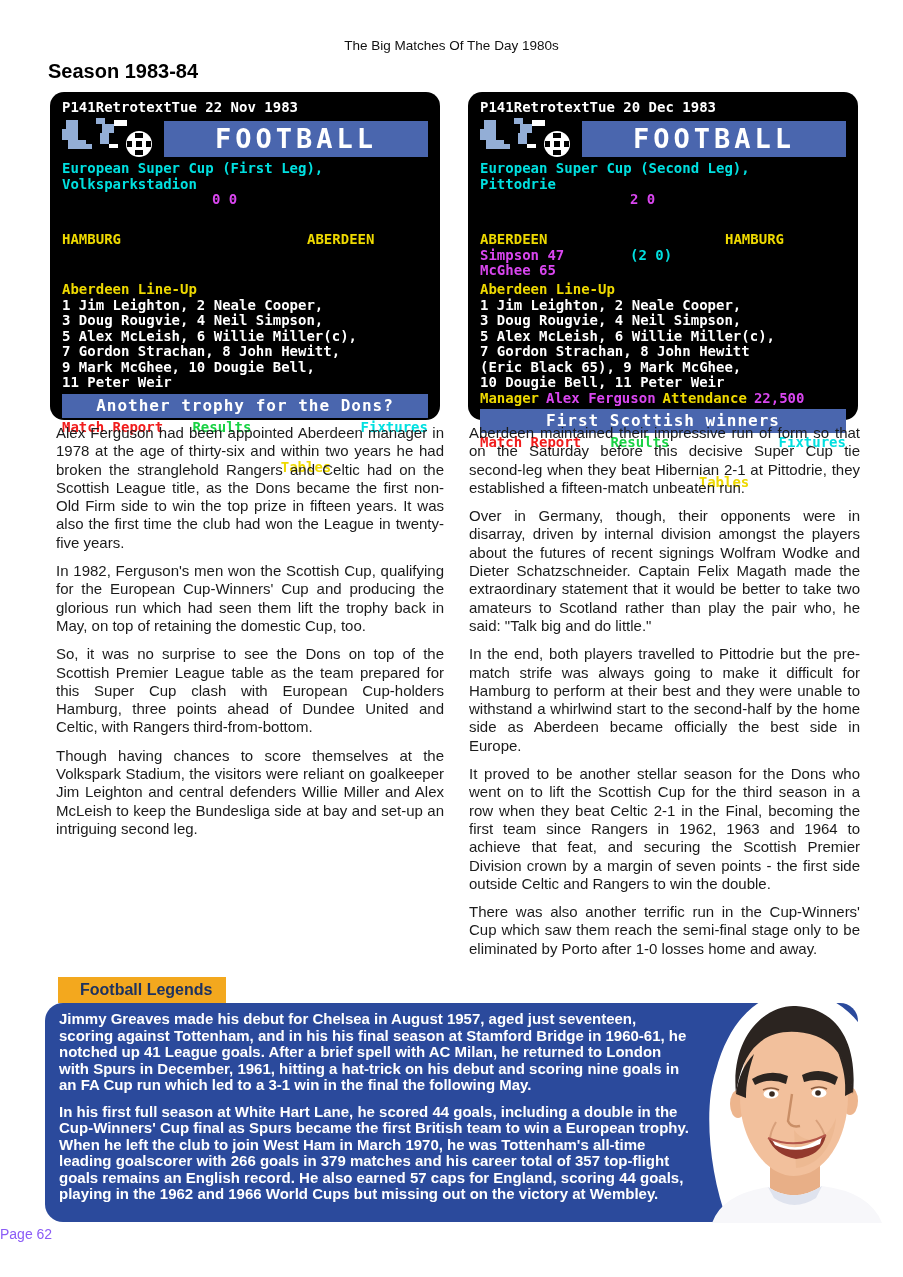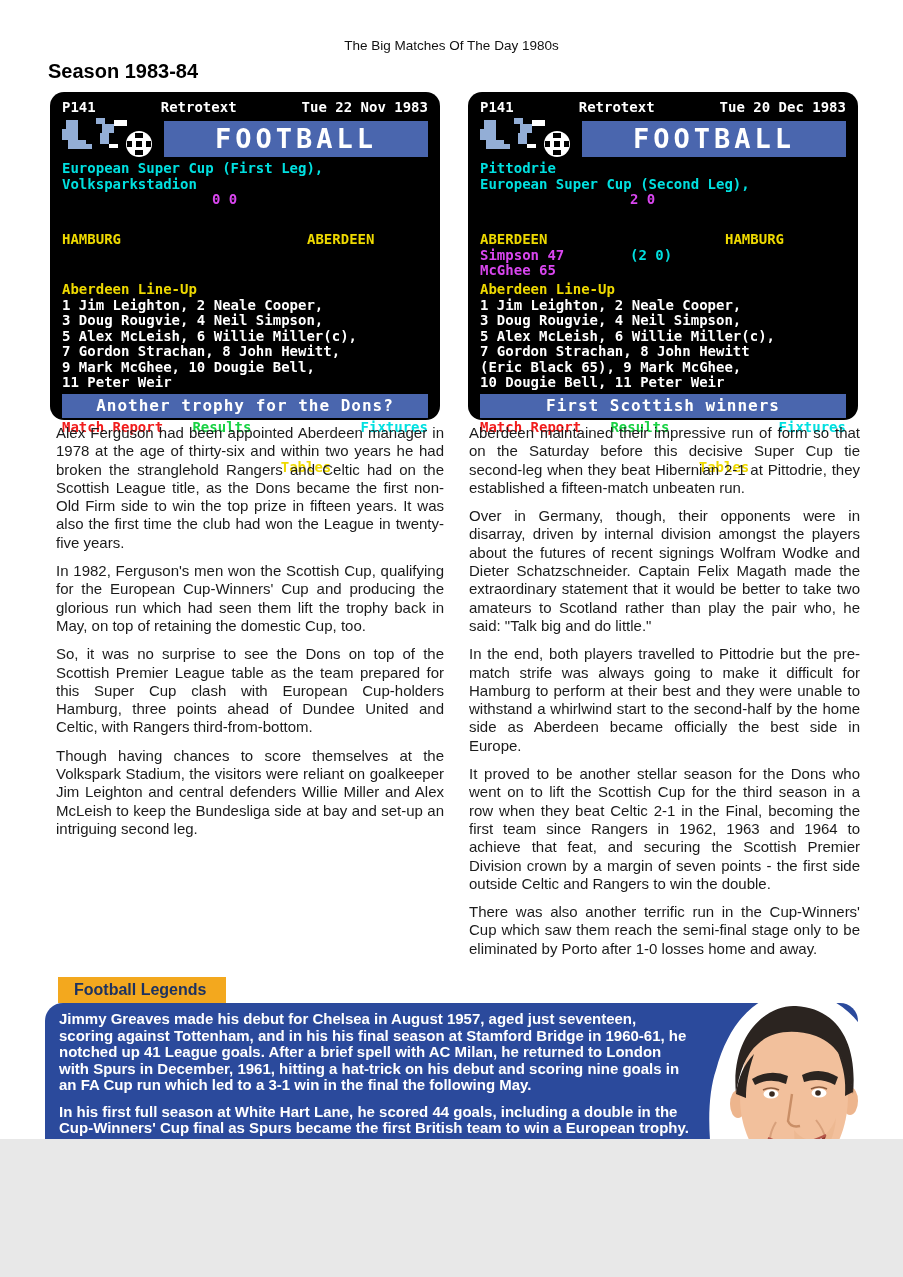--- a/index.html
+++ b/index.html
@@ -1,33 +1,33 @@
 <!DOCTYPE html>
 <html><head>
 <meta charset="utf-8">
 <style>
   html,body{margin:0;padding:0;background:#e8e8e8;}
-  #page{position:relative;width:903px;height:1139px;background:#ffffff;margin:0 auto;
+  #page{position:relative;width:903px;height:1277px;background:#ffffff;margin:0 auto;
         font-family:"Liberation Sans",sans-serif;color:#1b1b1b;overflow:hidden;}
 
   
   .doc-header{position:absolute;top:38px;left:0;width:100%;text-align:center;
               font-size:13.5px;color:#111;}
   .season-title{position:absolute;top:60px;left:48px;font-size:20px;font-weight:bold;color:#000;}
 
   
   .tt-panel{position:absolute;top:92px;width:390px;height:328px;background:#000;
             border-radius:14px;padding:8px 12px;box-sizing:border-box;
             display:flex;flex-direction:column;
             font-family:"DejaVu Sans Mono","Liberation Mono",monospace;
             font-weight:bold;font-size:14px;line-height:15.5px;color:#fff;}
   .tt-left{left:50px;}
   .tt-right{left:468px;}
   .tt-row{flex:0 0 auto;white-space:nowrap;}
-  .tt-hdr{display:flex;justify-content:space-between;height:16px;}
+  .tt-hdr{display:flex;height:16px;}
   .tt-logorow{display:flex;align-items:center;height:42px;margin:2px 0 1px 0;}
   .tt-boot{flex:0 0 auto;width:100px;height:42px;}
   .tt-fbar{flex:1;height:36px;margin-left:2px;background:#4a66ae;display:flex;
            align-items:center;justify-content:center;}
   .tt-fbar span{font-size:27px;letter-spacing:4px;color:#fff;}
   .cyan{color:#00e0e0;}
   .yel{color:#eed900;margin-top:40px;}
   .grn{color:#19d244;}
   .red{color:#f11c1c;}
   .wht{color:#d946ef;}
@@ -47,21 +47,21 @@
 
   
   .col{position:absolute;top:424px;font-size:15px;line-height:1.22;text-align:justify;}
   .col-left{left:48px;width:396px;}
   .col-right{left:461px;width:399px;}
   .col p{margin:0 0 10px 8px;}
 
   
   .legends-banner{position:absolute;left:58px;top:977px;width:168px;height:26px;
                   background:#f3a81e;color:#1d3260;font-weight:bold;font-size:16px;
-                  display:flex;align-items:center;padding-left:16px;box-sizing:border-box;}
+                  display:flex;align-items:center;padding-left:22px;box-sizing:border-box;}
   .legends-box{position:absolute;left:45px;top:1003px;width:813px;height:219px;
                background:#2b4a9c;border-radius:18px;box-sizing:border-box;
                padding:8px 0 0 14px;overflow:hidden;}
   .legends-text{width:632px;color:#fff;font-weight:bold;font-size:15px;line-height:16.5px;}
   .legends-text p{margin:0 0 10px 0;}
   .portrait{position:absolute;left:678px;top:980px;width:225px;height:243px;}
 
   .page-footer{position:absolute;top:1226px;left:0;width:100%;text-align:left;
                font-size:14px;color:#8b5cf6;}
 </style>
@@ -160,22 +160,22 @@
             <rect x="73" y="32" width="8" height="5"></rect>
           <rect x="65" y="23" width="5" height="6"></rect>
             <rect x="84" y="23" width="5" height="6"></rect>
           <rect x="74" y="23" width="6" height="6"></rect>
         </g>
       </svg>
       <div class="tt-fbar">
         <span>FOOTBALL</span>
       </div>
     </div>
+    <div class="tt-row cyan">European Super Cup (Second Leg),</div>
     <div class="tt-row cyan">Pittodrie</div>
-    <div class="tt-row cyan">European Super Cup (Second Leg),</div>
     <div class="tt-scorearea">
       <div class="tt-scorerow">
         <span class="t1 yel">ABERDEEN</span>
         <span class="sc wht">2 0</span>
         <span class="t2 yel">HAMBURG</span>
       </div>
       <div class="tt-scorer">
         <span class="nm wht">Simpson 47</span>
         <span class="cyan">(2 0)</span>
       </div>
@@ -184,20 +184,23 @@
       </div>
     </div>
     <div class="tt-row yel">Aberdeen Line-Up</div>
     <div class="tt-row">1 Jim Leighton, 2 Neale Cooper,</div>
     <div class="tt-row">3 Doug Rougvie, 4 Neil Simpson,</div>
     <div class="tt-row">5 Alex McLeish, 6 Willie Miller(c),</div>
     <div class="tt-row">7 Gordon Strachan, 8 John Hewitt</div>
     <div class="tt-row">(Eric Black 65), 9 Mark McGhee,</div>
     <div class="tt-row">10 Dougie Bell, 11 Peter Weir</div>
     <div class="tt-spacer"></div>
+    <div class="tt-row tt-mgr">
+      <span class="yel">Manager</span><span class="wht">Alex Ferguson</span><span class="yel">Attendance</span><span class="wht">22,500</span>
+    </div>
     <div class="tt-headline">First Scottish winners</div>
     <div class="tt-row tt-nav">
       <span class="red">Match Report</span>
       <span class="grn">Results</span>
       <span class="yel">Tables</span>
       <span class="cyan">Fixtures</span>
     </div>
   </div>
 
   <div class="col col-left">

